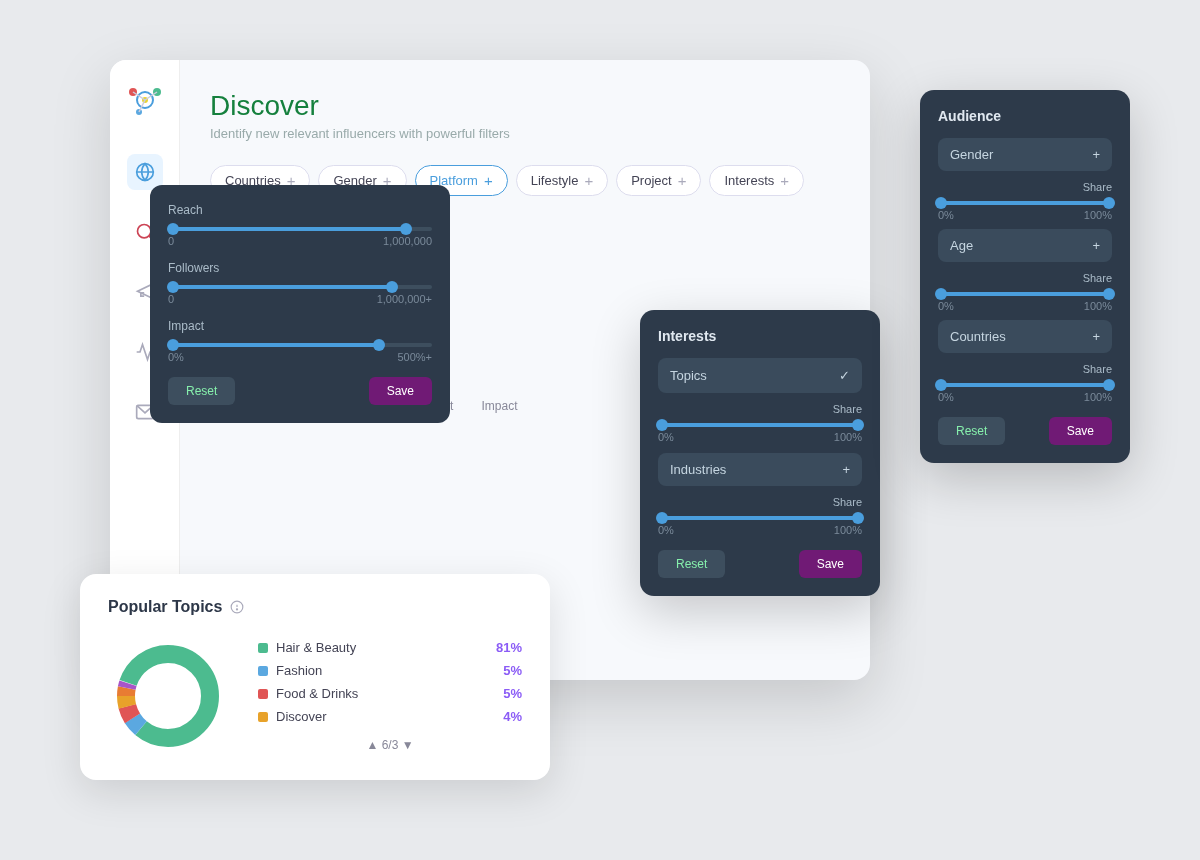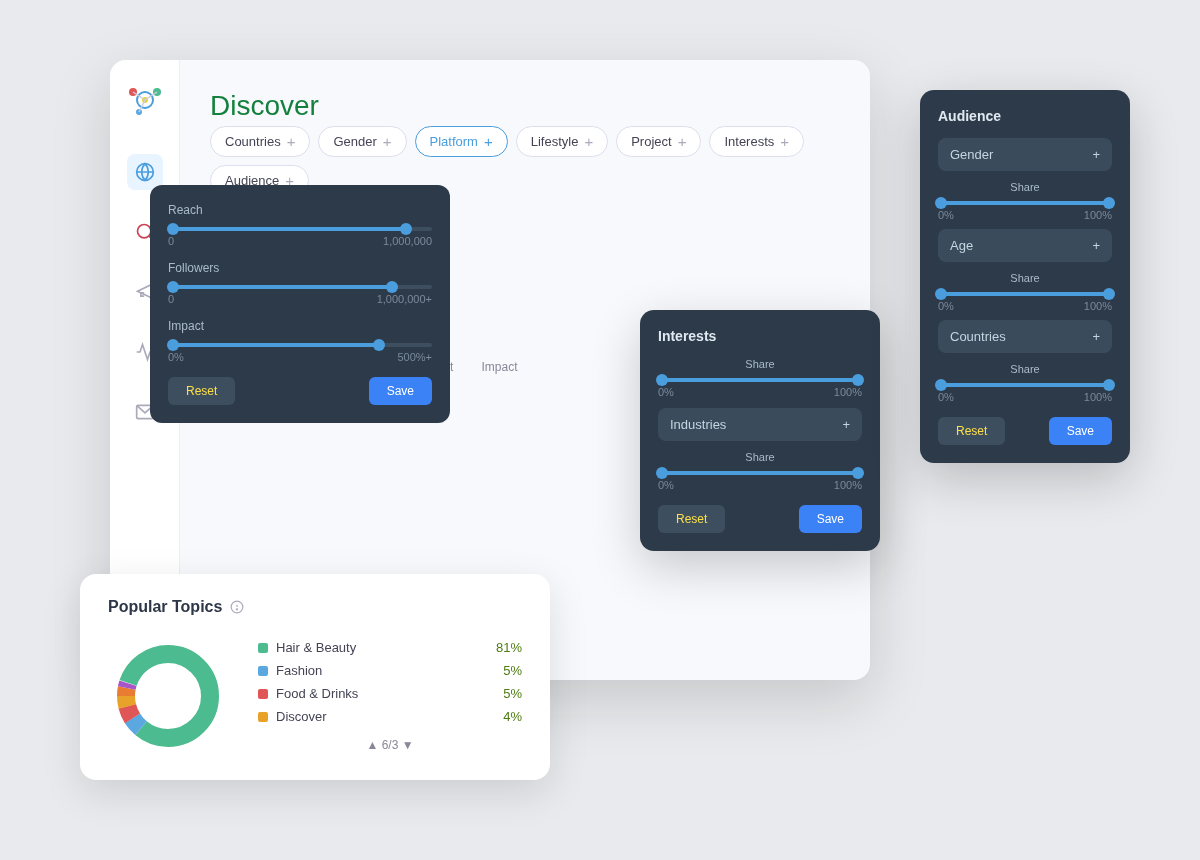--- a/index.html
+++ b/index.html
@@ -172,30 +172,30 @@
 
     .panel-footer {
       display: flex;
       justify-content: space-between;
       margin-top: 14px;
     }
 
     .btn-reset {
       padding: 7px 18px;
       background: #3d4e5e;
-      color: #fde047;
+      color: #86efac;
       border: none;
       border-radius: 6px;
       font-size: 12px;
       cursor: pointer;
     }
 
     .btn-save {
       padding: 7px 18px;
-      background: #3b82f6;
+      background: #701a75;
       color: #fff;
       border: none;
       border-radius: 6px;
       font-size: 12px;
       cursor: pointer;
     }
 
     
     .sort-bar {
       display: flex;
@@ -273,22 +273,22 @@
 
     .legend-dot {
       width: 10px;
       height: 10px;
       border-radius: 2px;
       flex-shrink: 0;
     }
 
     .legend-pct {
       margin-left: auto;
-      font-weight: 400;
-      color: #4d7c0f;
+      font-weight: 700;
+      color: #8b5cf6;
     }
 
     .pagination {
       font-size: 12px;
       color: #889;
       margin-top: 14px;
       text-align: center;
     }
 
     
@@ -342,21 +342,21 @@
       padding: 18px;
       box-shadow: 0 16px 50px rgba(0,0,0,0.2);
       z-index: 30;
     }
 
     .audience-section-label {
       color: #aabbc8;
       font-size: 11px;
       margin-bottom: 6px;
       margin-top: 10px;
-      text-align: center;
+      text-align: right;
     }
 
     .expand-row {
       background: #3a4b5c;
       border-radius: 8px;
       padding: 9px 12px;
       display: flex;
       align-items: center;
       justify-content: space-between;
       margin-bottom: 8px;
@@ -423,20 +423,21 @@
       <div class="sidebar-icon">
         <svg width="20" height="20" viewBox="0 0 24 24" fill="none" stroke="#aab" stroke-width="2">
           <rect x="2" y="4" width="20" height="16" rx="2"></rect>
             <polyline points="2,4 12,13 22,4"></polyline>
         </svg>
       </div>
     </div>
 
     <div class="main-content">
       <div class="page-title">Discover</div>
+      <div class="page-subtitle">Identify new relevant influencers with powerful filters</div>
 
       <div class="filter-bar">
         <div class="filter-btn">
           <span>Countries</span>
           <span class="plus">+</span>
         </div>
         <div class="filter-btn">
           <span>Gender</span>
           <span class="plus">+</span>
         </div>
@@ -574,20 +575,24 @@
           <span>6/3</span>
           <span> ▼</span>
         </div>
       </div>
     </div>
   </div>
 
   <div class="interests-panel">
     <div class="panel-title">Interests</div>
 
+    <div class="select-row">
+      <span>Topics</span>
+      <span class="check-icon">✓</span>
+    </div>
 
     <div class="audience-section-label">Share</div>
     <div class="slider-container" style="background:#3d4e5e;">
       <div class="slider-fill" style="width:100%;left:0;"></div>
       <div class="slider-thumb" style="left:2%;"></div>
       <div class="slider-thumb" style="left:98%;"></div>
     </div>
     <div class="slider-labels" style="color:#7a8a9a; font-size:11px; display:flex; justify-content:space-between; margin-bottom:10px;">
       <span>0%</span>
       <span>100%</span>

